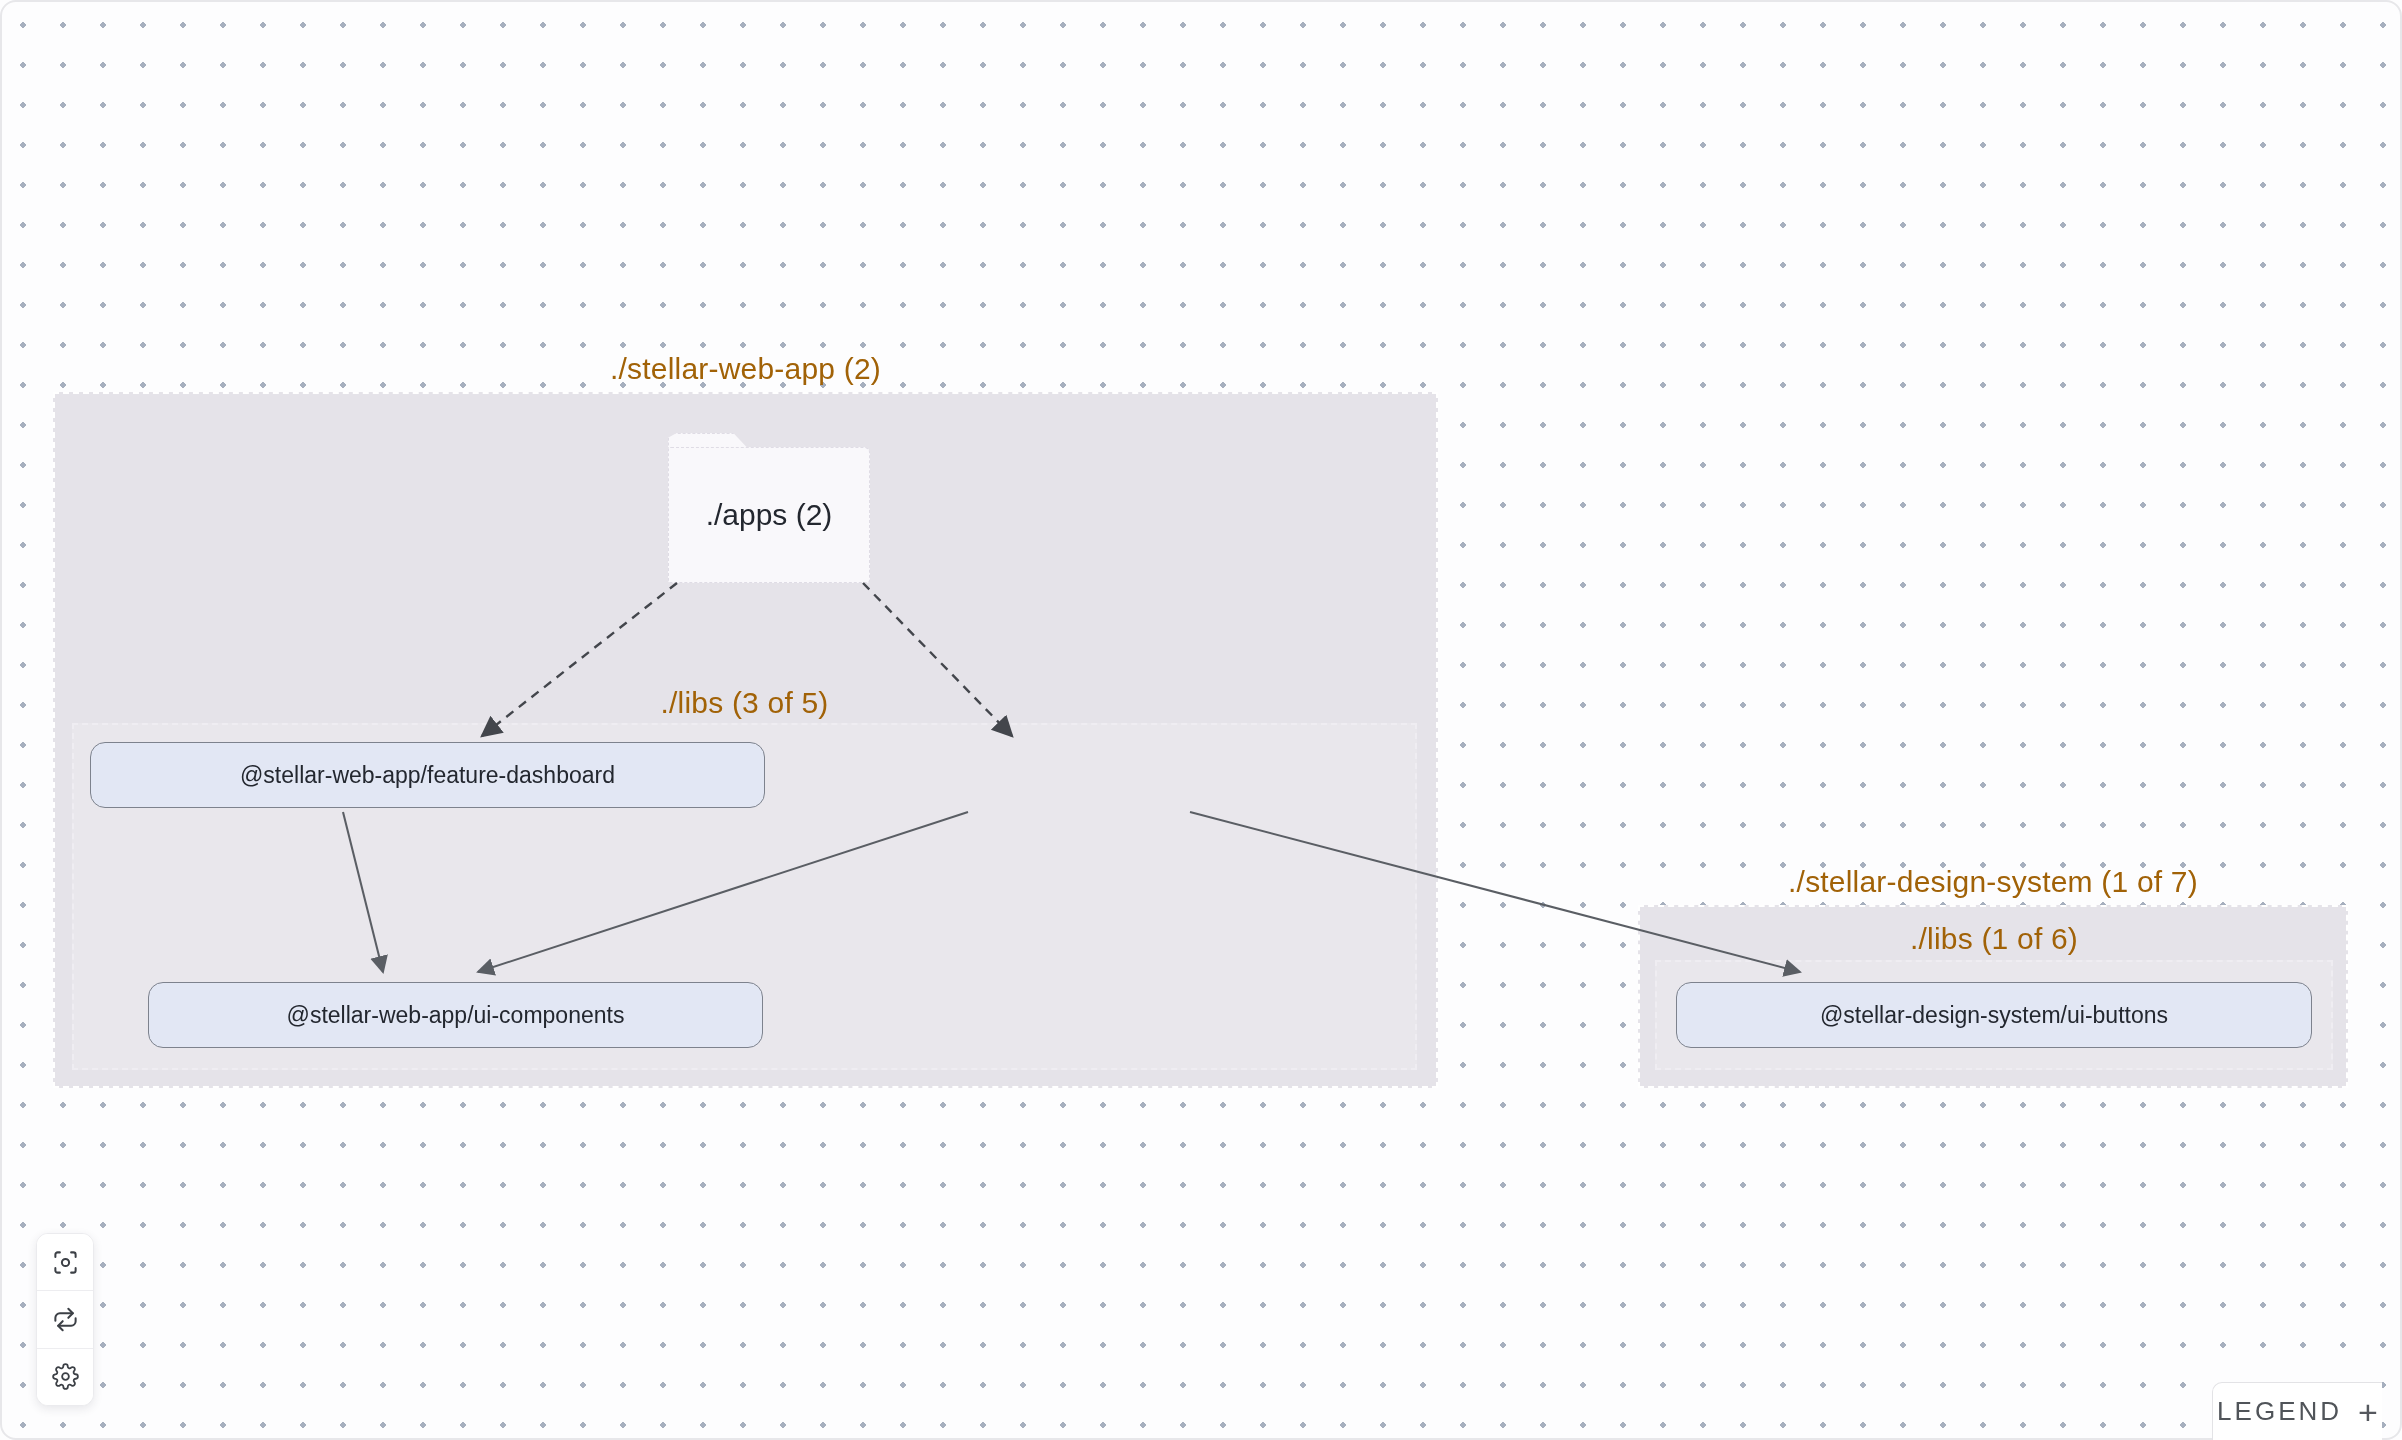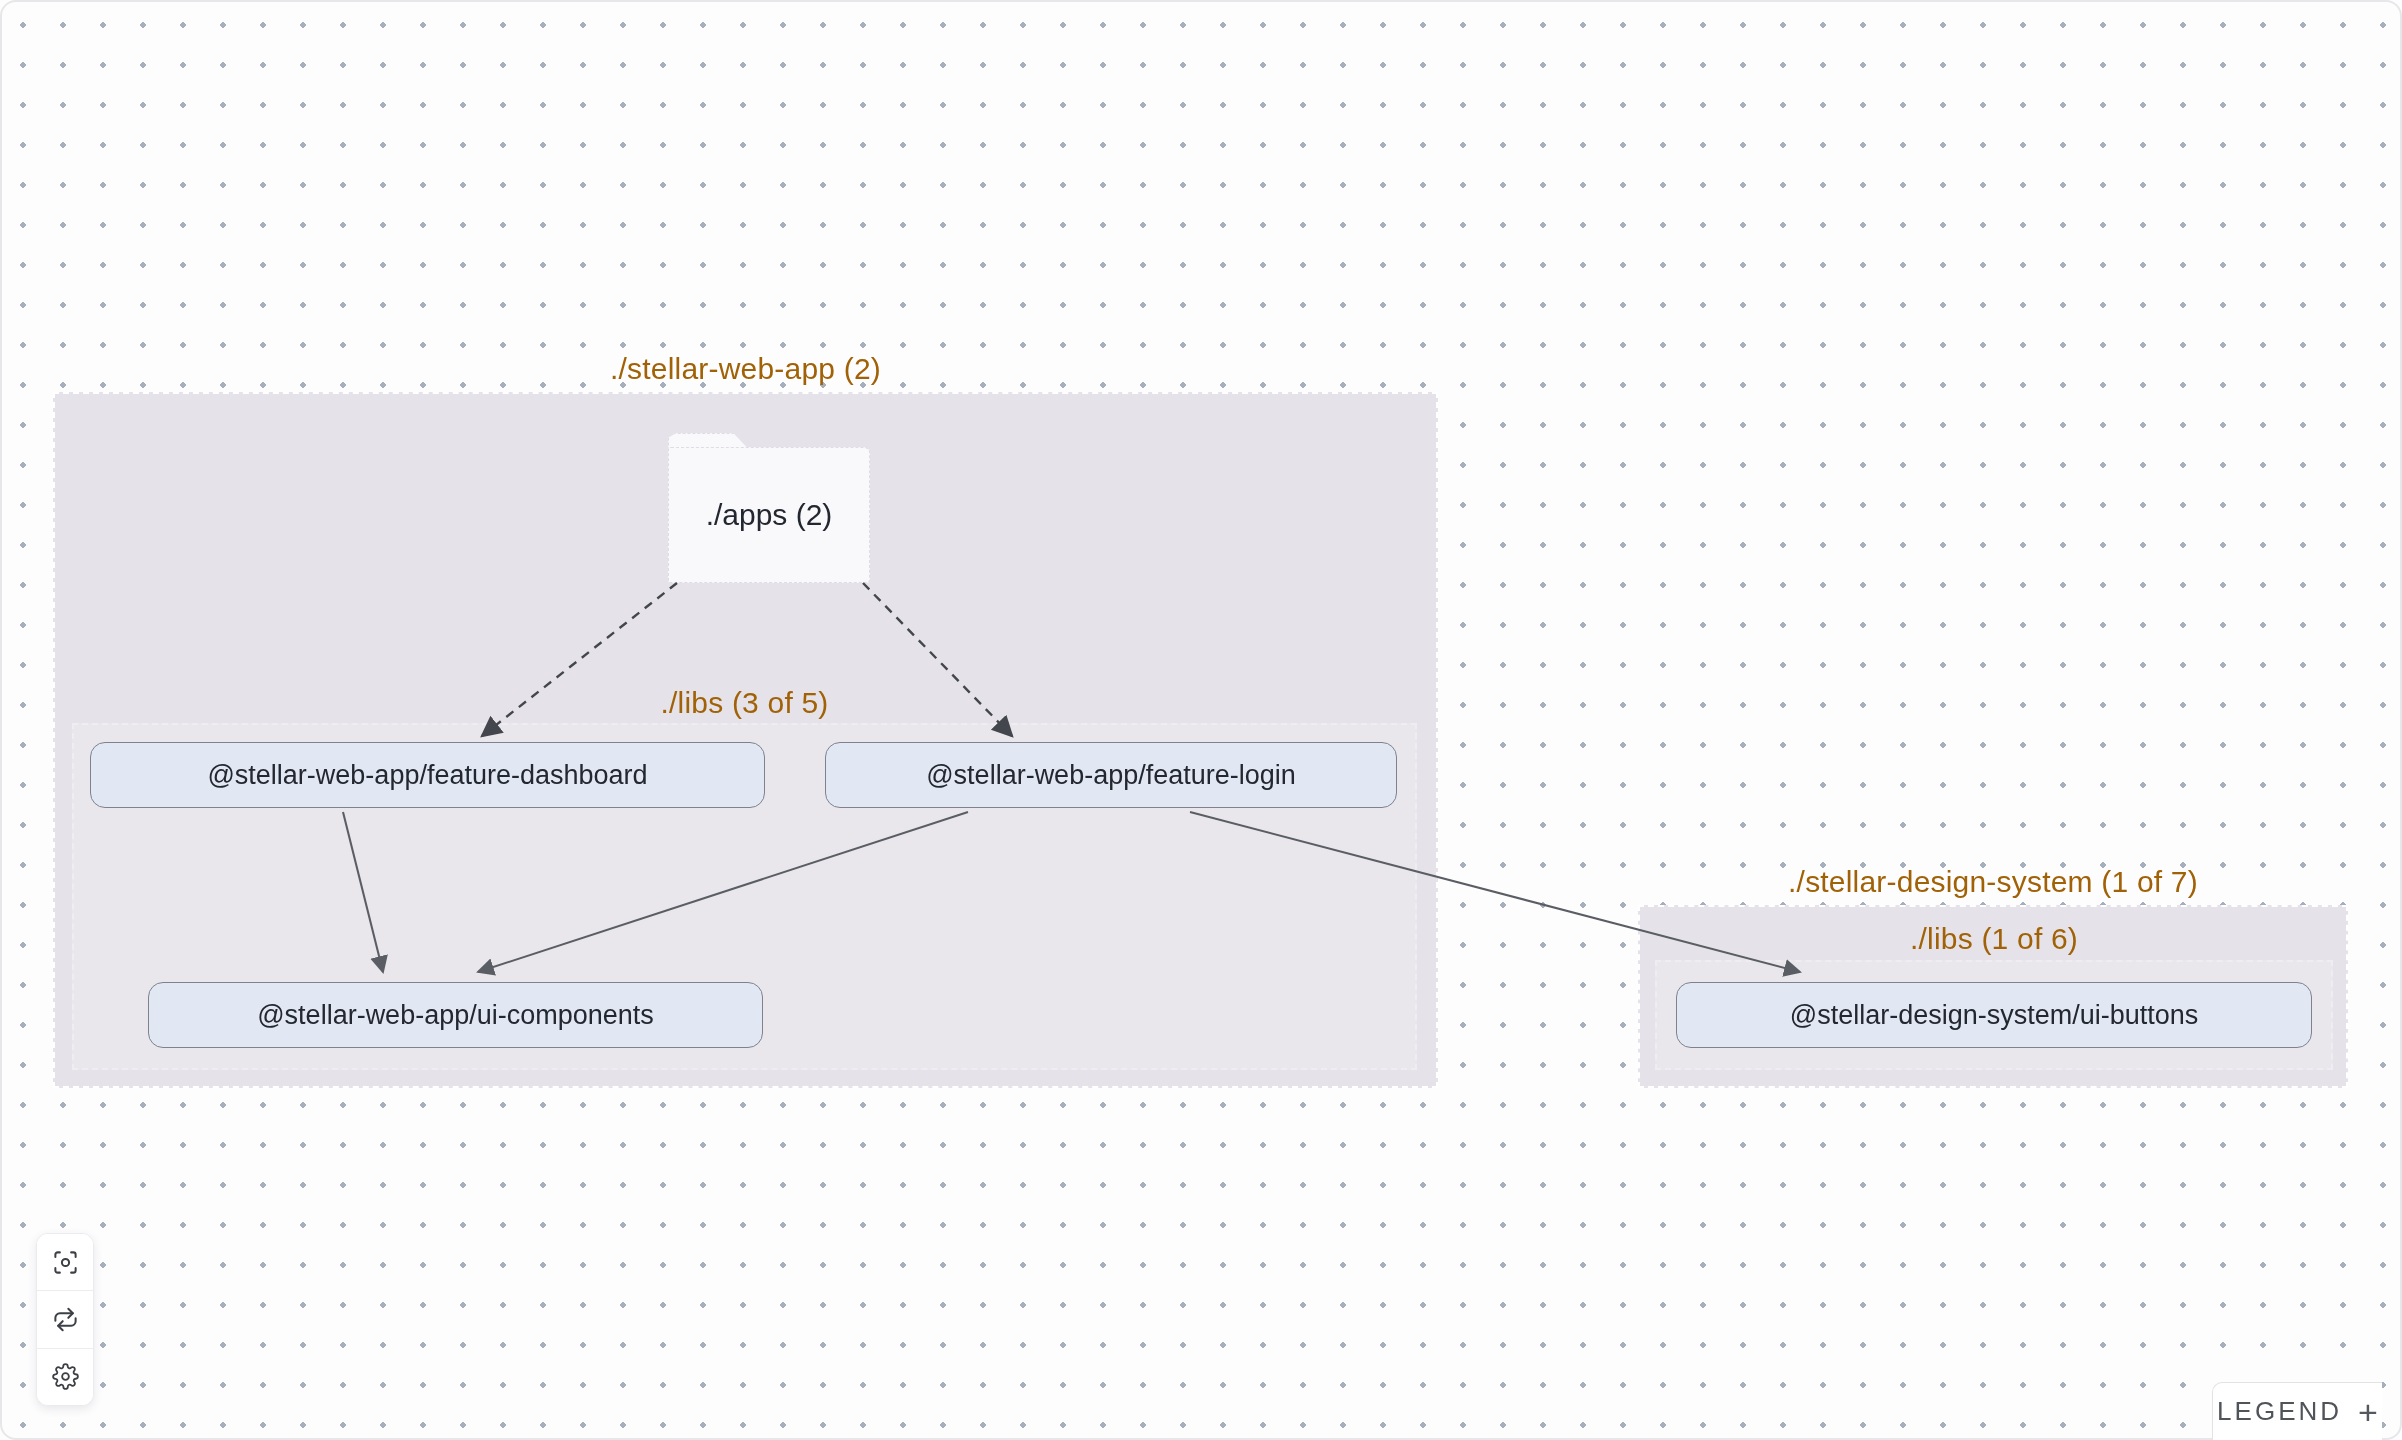--- a/index.html
+++ b/index.html
@@ -79,21 +79,21 @@
   #edges-svg { position: absolute; left: 0; top: 0; }
 
   
   .node {
     position: absolute;
     height: 66px;
     background: #e2e7f4;
     border: 1.5px solid #7d828d;
     border-radius: 15px;
     display: flex; align-items: center; justify-content: center;
-    font-size: 27px;
+    font-size: 23px;
     color: #23272f;
     white-space: nowrap;
     cursor: pointer;
   }
   #node-feature-dashboard { left: 90px;   top: 742px; width: 675px; }
   #node-feature-login     { left: 825px;  top: 742px; width: 572px; }
   #node-ui-components     { left: 148px;  top: 982px; width: 615px; }
   #node-ui-buttons        { left: 1676px; top: 982px; width: 636px; }
 
   
@@ -177,23 +177,20 @@
     </defs>
     <path d="M677,583 L482,736" stroke="#43464c" stroke-width="2.4" stroke-dasharray="9 7" fill="none" marker-end="url(#arrow-dark)"></path>
     <path d="M863,583 L1012,736" stroke="#43464c" stroke-width="2.4" stroke-dasharray="9 7" fill="none" marker-end="url(#arrow-dark)"></path>
     <path d="M343,812 L383,972" stroke="#5a5e64" stroke-width="2" fill="none" marker-end="url(#arrow-gray)"></path>
     <path d="M968,812 L478,972" stroke="#5a5e64" stroke-width="2" fill="none" marker-end="url(#arrow-gray)"></path>
     <path d="M1190,812 L1800,972" stroke="#5a5e64" stroke-width="2" fill="none" marker-end="url(#arrow-gray)"></path>
   </svg>
 
   <div class="node" id="node-feature-dashboard">
     <span>@stellar-web-app/feature-dashboard</span>
-  </div>
-  <div class="node" id="node-feature-login">
-    <span>@stellar-web-app/feature-login</span>
   </div>
   <div class="node" id="node-ui-buttons">
     <span>@stellar-design-system/ui-buttons</span>
   </div>
   <div class="node" id="node-ui-components">
     <span>@stellar-web-app/ui-components</span>
   </div>
 
   <div class="control-rail">
     <button class="control-btn">

